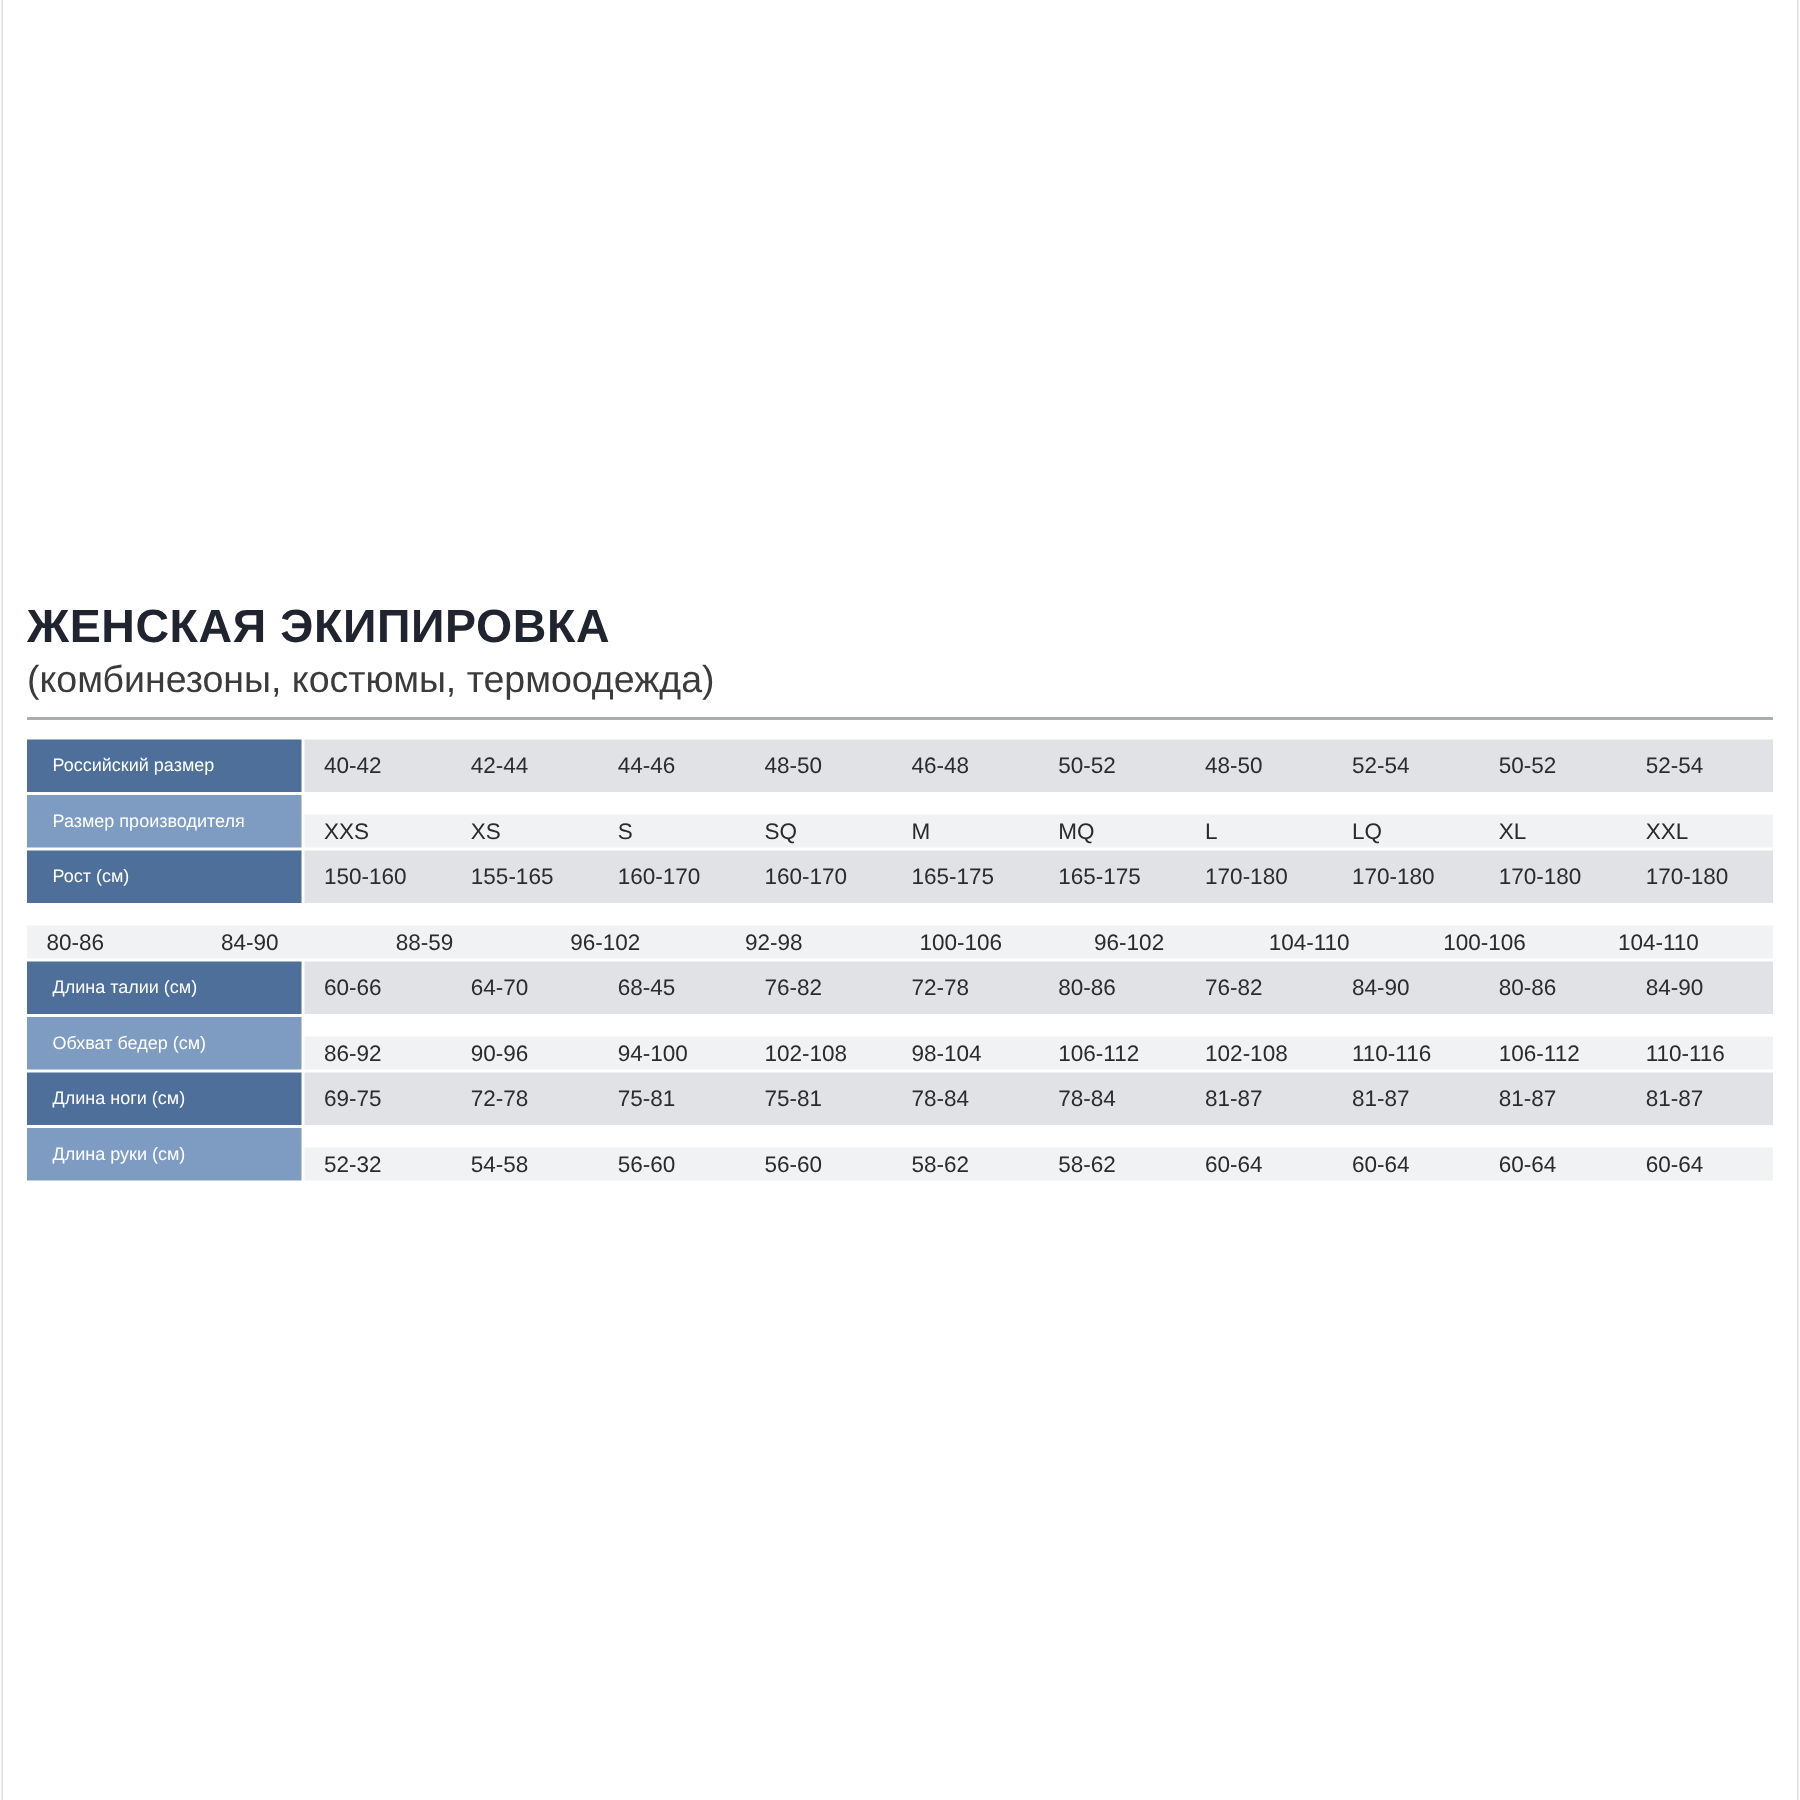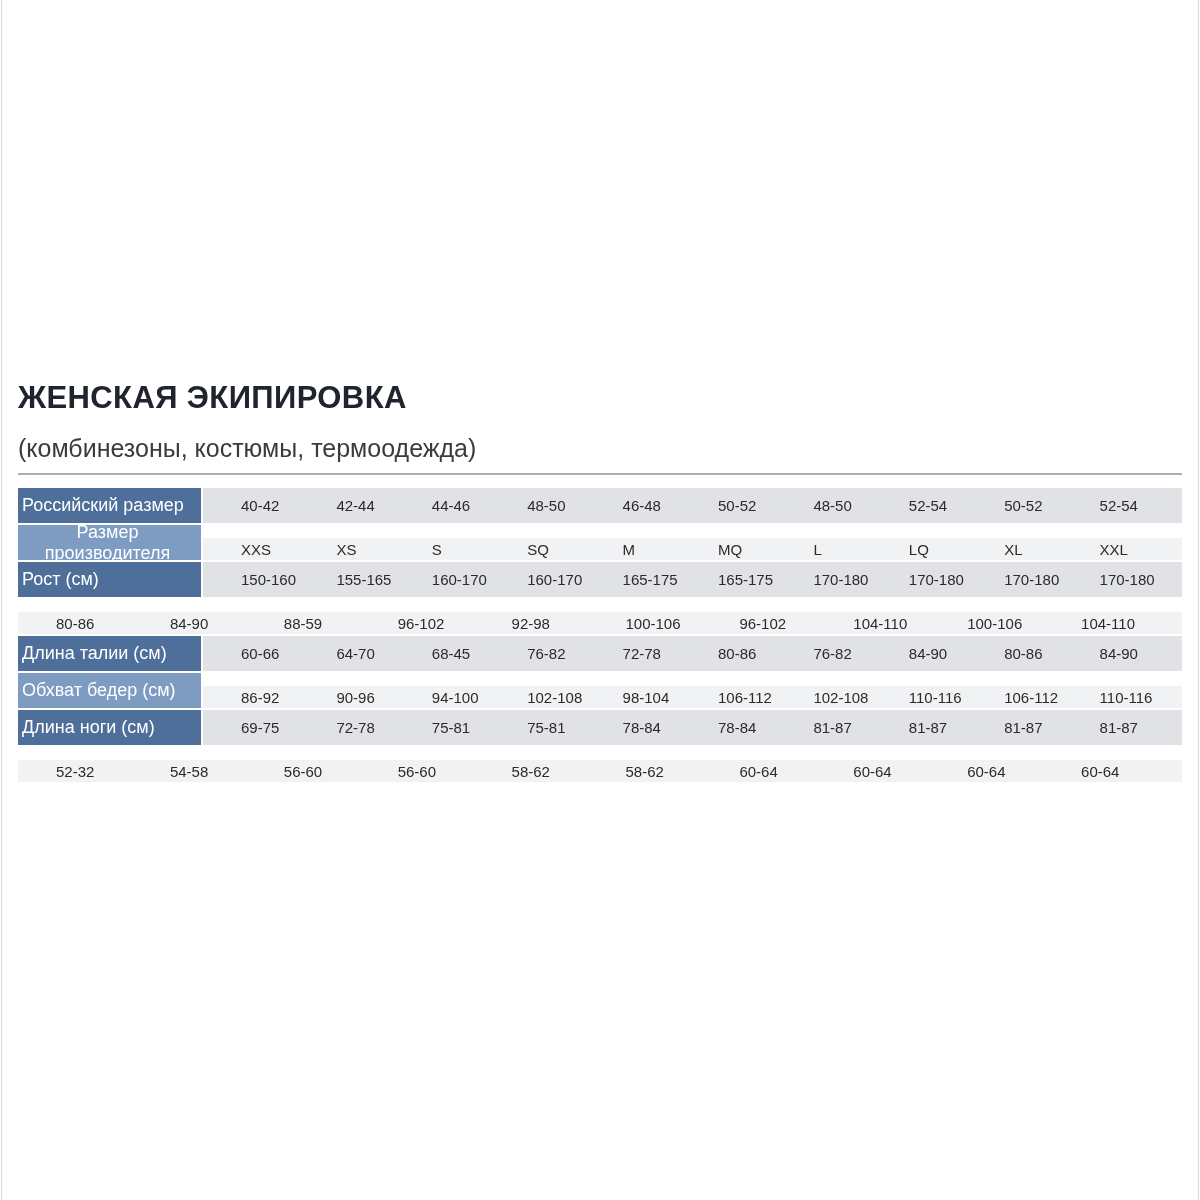--- a/index.html
+++ b/index.html
@@ -18,33 +18,33 @@
     width: 1px;
     height: 1200px;
     background: #dcdcdc;
   }
   .page-edge.left { left: 1px; }
   .page-edge.right { right: 1px; }
 
   .content {
     position: absolute;
     left: 18px;
-    top: 380px;
+    top: 400px;
     width: 1164px;
   }
   .page-title {
     margin: 0;
     font-size: 31px;
     font-weight: 800;
     letter-spacing: 0.4px;
     color: var(--title-color, #20242e);
     font-family: "Liberation Sans", sans-serif;
   }
   .page-subtitle {
-    margin: 18px 0 0 0;
+    margin: 3px 0 0 0;
     font-size: 25px;
     font-weight: 400;
     color: #3b3b3b;
   }
   .divider {
     height: 2px;
     background: var(--divider-color, #aaadb2);
     margin-top: 10px;
   }
   .size-table {
@@ -55,35 +55,34 @@
   }
   .t-row {
     display: flex;
     gap: 2px;
     height: 35px;
   }
   .t-label {
     width: 183px;
     flex: 0 0 183px;
     box-sizing: border-box;
-    padding-left: 4px;
+    padding-left: 17px;
     padding-right: 8px;
     display: flex;
     align-items: center;
     color: #ffffff;
-    font-size: 18px;
+    font-size: 12px;
     line-height: 1.15;
   }
   .t-row.odd .t-label  { background: var(--header-dark, #4d6f99); }
   .t-row.even .t-label { background: var(--header-light, #7e9cc2); text-align: center; }
   .t-data {
     flex: 1;
     display: grid;
     grid-template-columns: repeat(10, 1fr);
-    padding-left: 25px;
   }
   .t-row.odd .t-data  { background: var(--row-dark, #e0e2e5); }
   .t-row.even .t-data { background: var(--row-light, #f1f2f3); margin-top: 13px; }
   .t-cell {
     display: flex;
     align-items: center;
     box-sizing: border-box;
     padding-left: 13px;
     font-size: 15px;
     color: #2b2b2b;
@@ -199,20 +198,21 @@
           <div class="t-cell">75-81</div>
           <div class="t-cell">78-84</div>
           <div class="t-cell">78-84</div>
           <div class="t-cell">81-87</div>
           <div class="t-cell">81-87</div>
           <div class="t-cell">81-87</div>
           <div class="t-cell">81-87</div>
         </div>
       </div>
       <div class="t-row even">
+        <div class="t-label">Длина руки (см)</div>
         <div class="t-data">
           <div class="t-cell">52-32</div>
           <div class="t-cell">54-58</div>
           <div class="t-cell">56-60</div>
           <div class="t-cell">56-60</div>
           <div class="t-cell">58-62</div>
           <div class="t-cell">58-62</div>
           <div class="t-cell">60-64</div>
           <div class="t-cell">60-64</div>
           <div class="t-cell">60-64</div>

